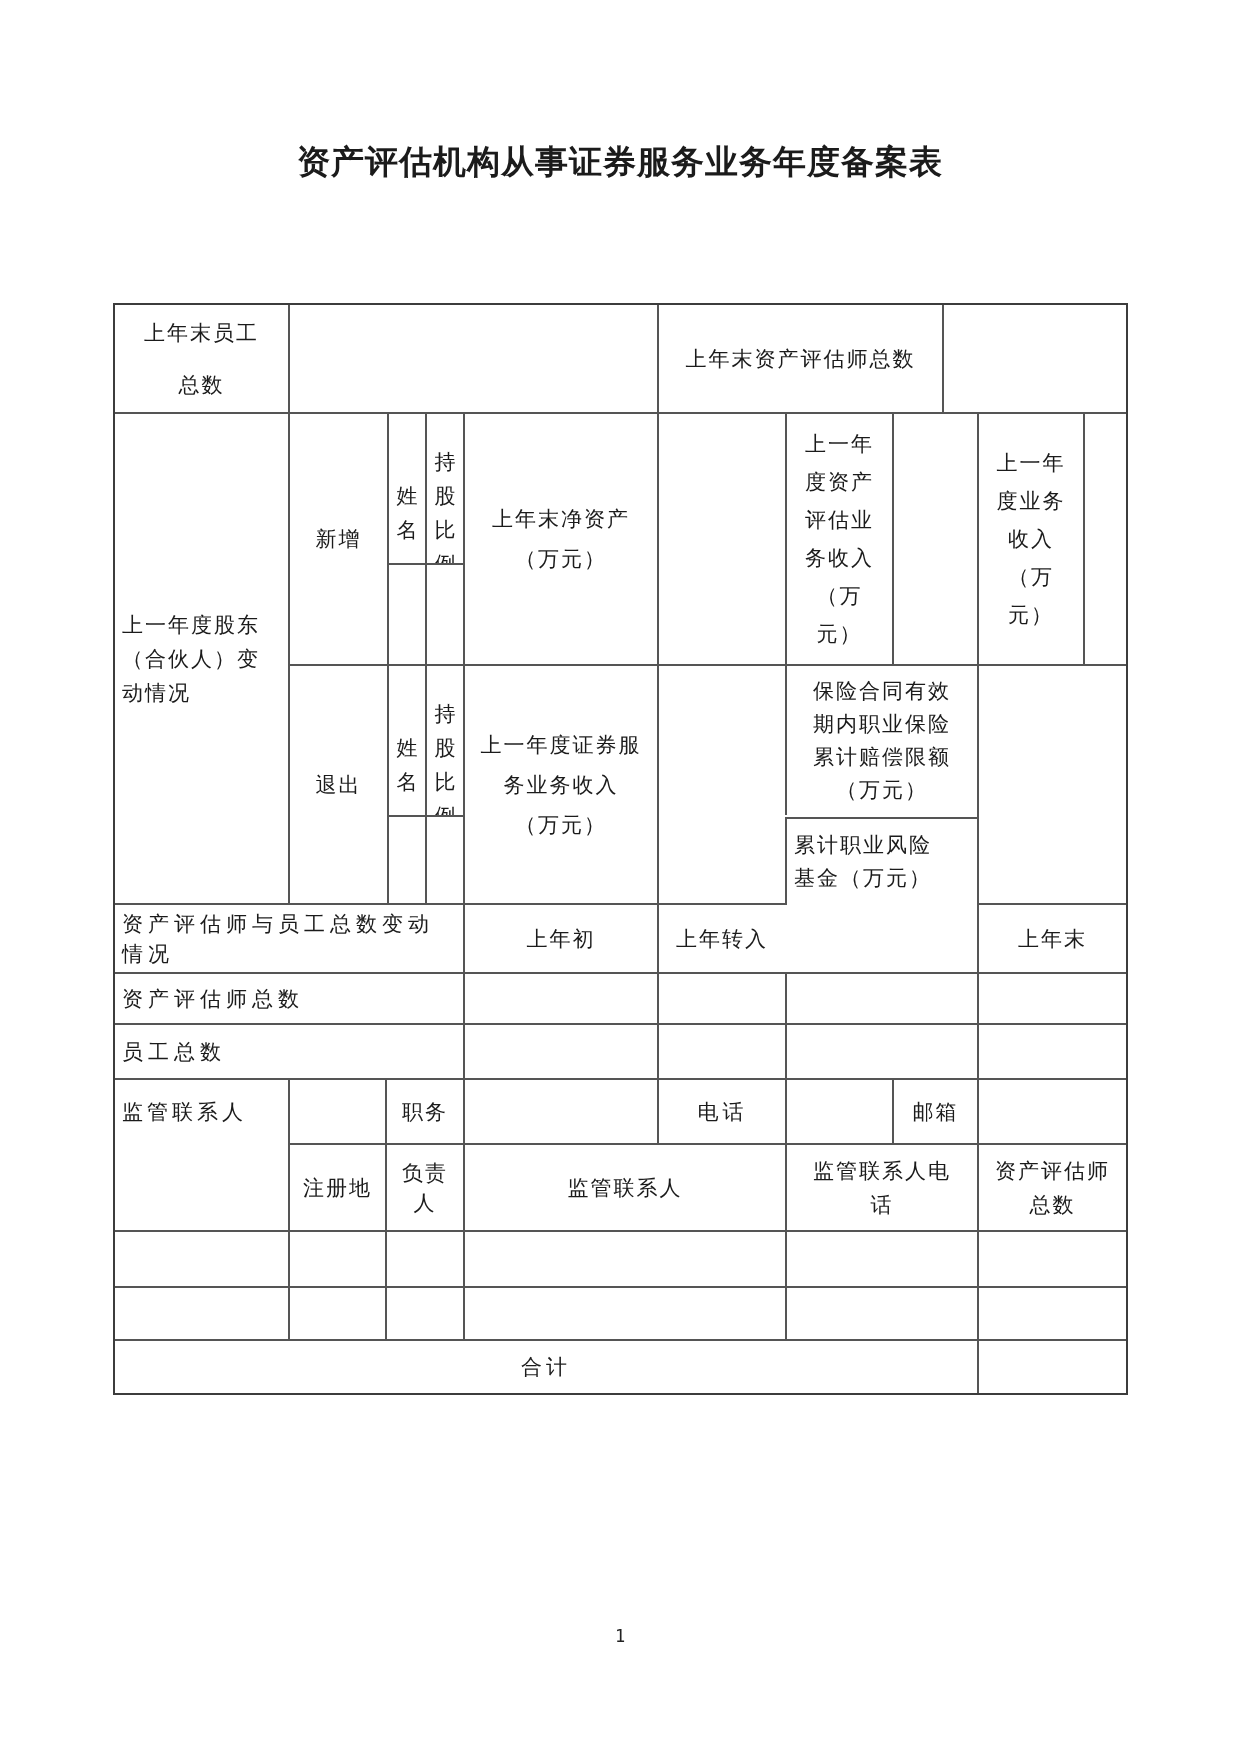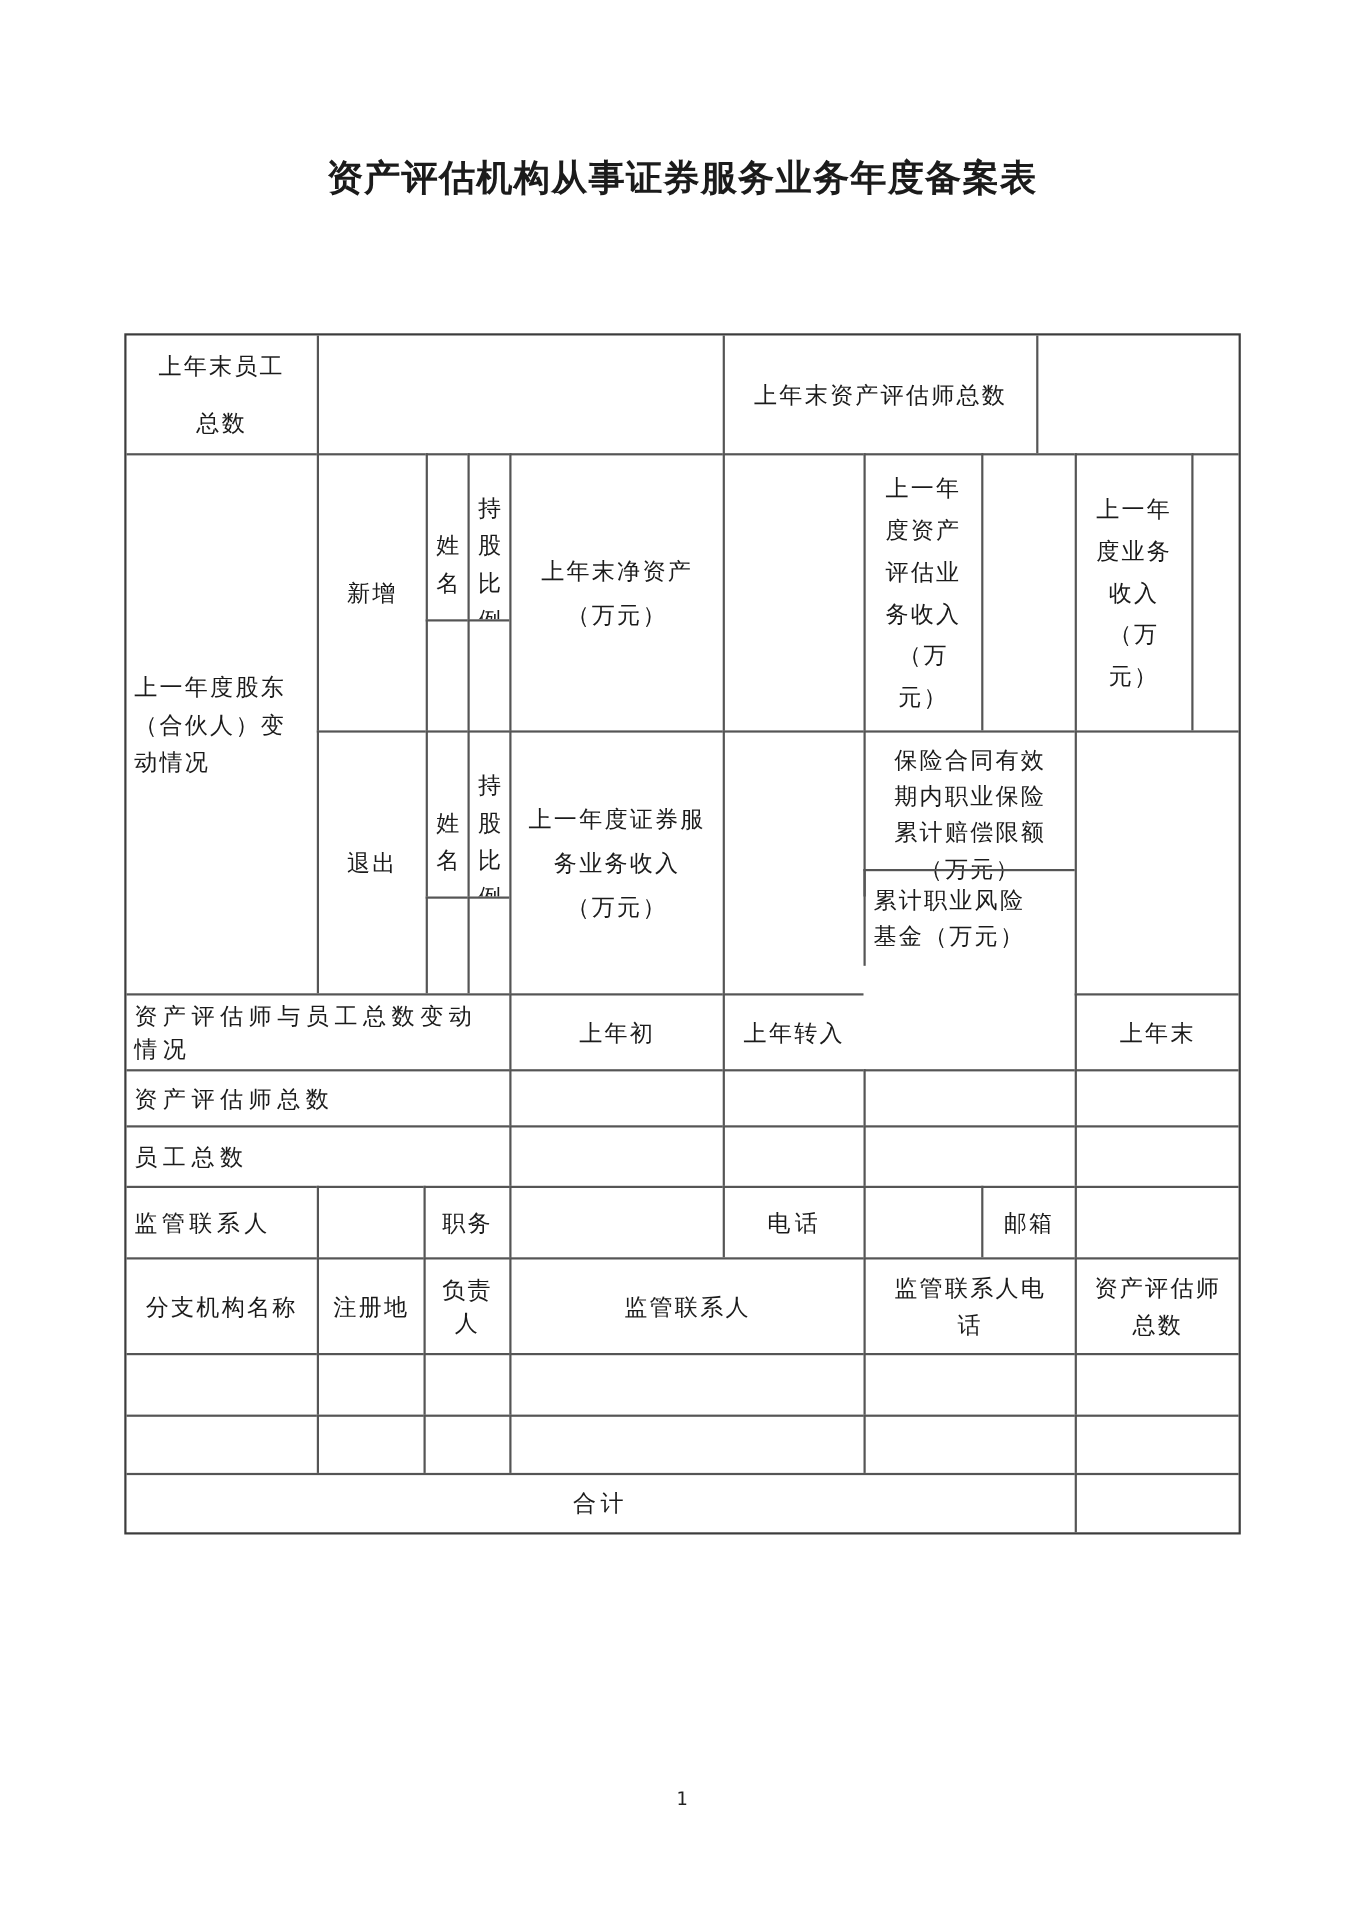--- a/index.html
+++ b/index.html
@@ -102,21 +102,21 @@
 （万元）</span>
     </div>
     <div class="cell" style="left:542px;top:359px;width:128px;height:239px"></div>
     <div class="cell lh33" style="left:670px;top:359px;width:192px;height:151px">
       <span class="lbl">保险合同有效
 期内职业保险
 累计赔偿限额
 （万元）</span>
     </div>
     <div class="cell" style="left:862px;top:359px;width:149px;height:239px"></div>
-    <div class="cell left lh33" style="left:670px;top:485px;width:192px;height:88px">
+    <div class="cell left lh33" style="left:670px;top:512px;width:192px;height:88px">
       <span class="lbl">累计职业风险
 基金（万元）</span>
     </div>
 
     <div class="cell nl left sp5" style="left:0;top:598px;width:348px;height:69px">
       <span class="lbl">资产评估师与员工总数变动
 情况</span>
     </div>
     <div class="cell" style="left:348px;top:598px;width:194px;height:69px">
       <span class="lbl">上年初</span>
@@ -154,23 +154,20 @@
     <div class="cell" style="left:348px;top:773px;width:194px;height:65px"></div>
     <div class="cell sp4" style="left:542px;top:773px;width:129px;height:65px">
       <span class="lbl">电话</span>
     </div>
     <div class="cell" style="left:670px;top:773px;width:107px;height:65px"></div>
     <div class="cell" style="left:777px;top:773px;width:85px;height:65px">
       <span class="lbl">邮箱</span>
     </div>
     <div class="cell" style="left:862px;top:773px;width:149px;height:65px"></div>
 
-    <div class="cell nl" style="left:0;top:838px;width:173px;height:87px">
-      <span class="lbl">分支机构名称</span>
-    </div>
     <div class="cell" style="left:173px;top:838px;width:97px;height:87px">
       <span class="lbl">注册地</span>
     </div>
     <div class="cell" style="left:270px;top:838px;width:78px;height:87px">
       <span class="lbl">负责
 人</span>
     </div>
     <div class="cell" style="left:348px;top:838px;width:322px;height:87px">
       <span class="lbl">监管联系人</span>
     </div>

